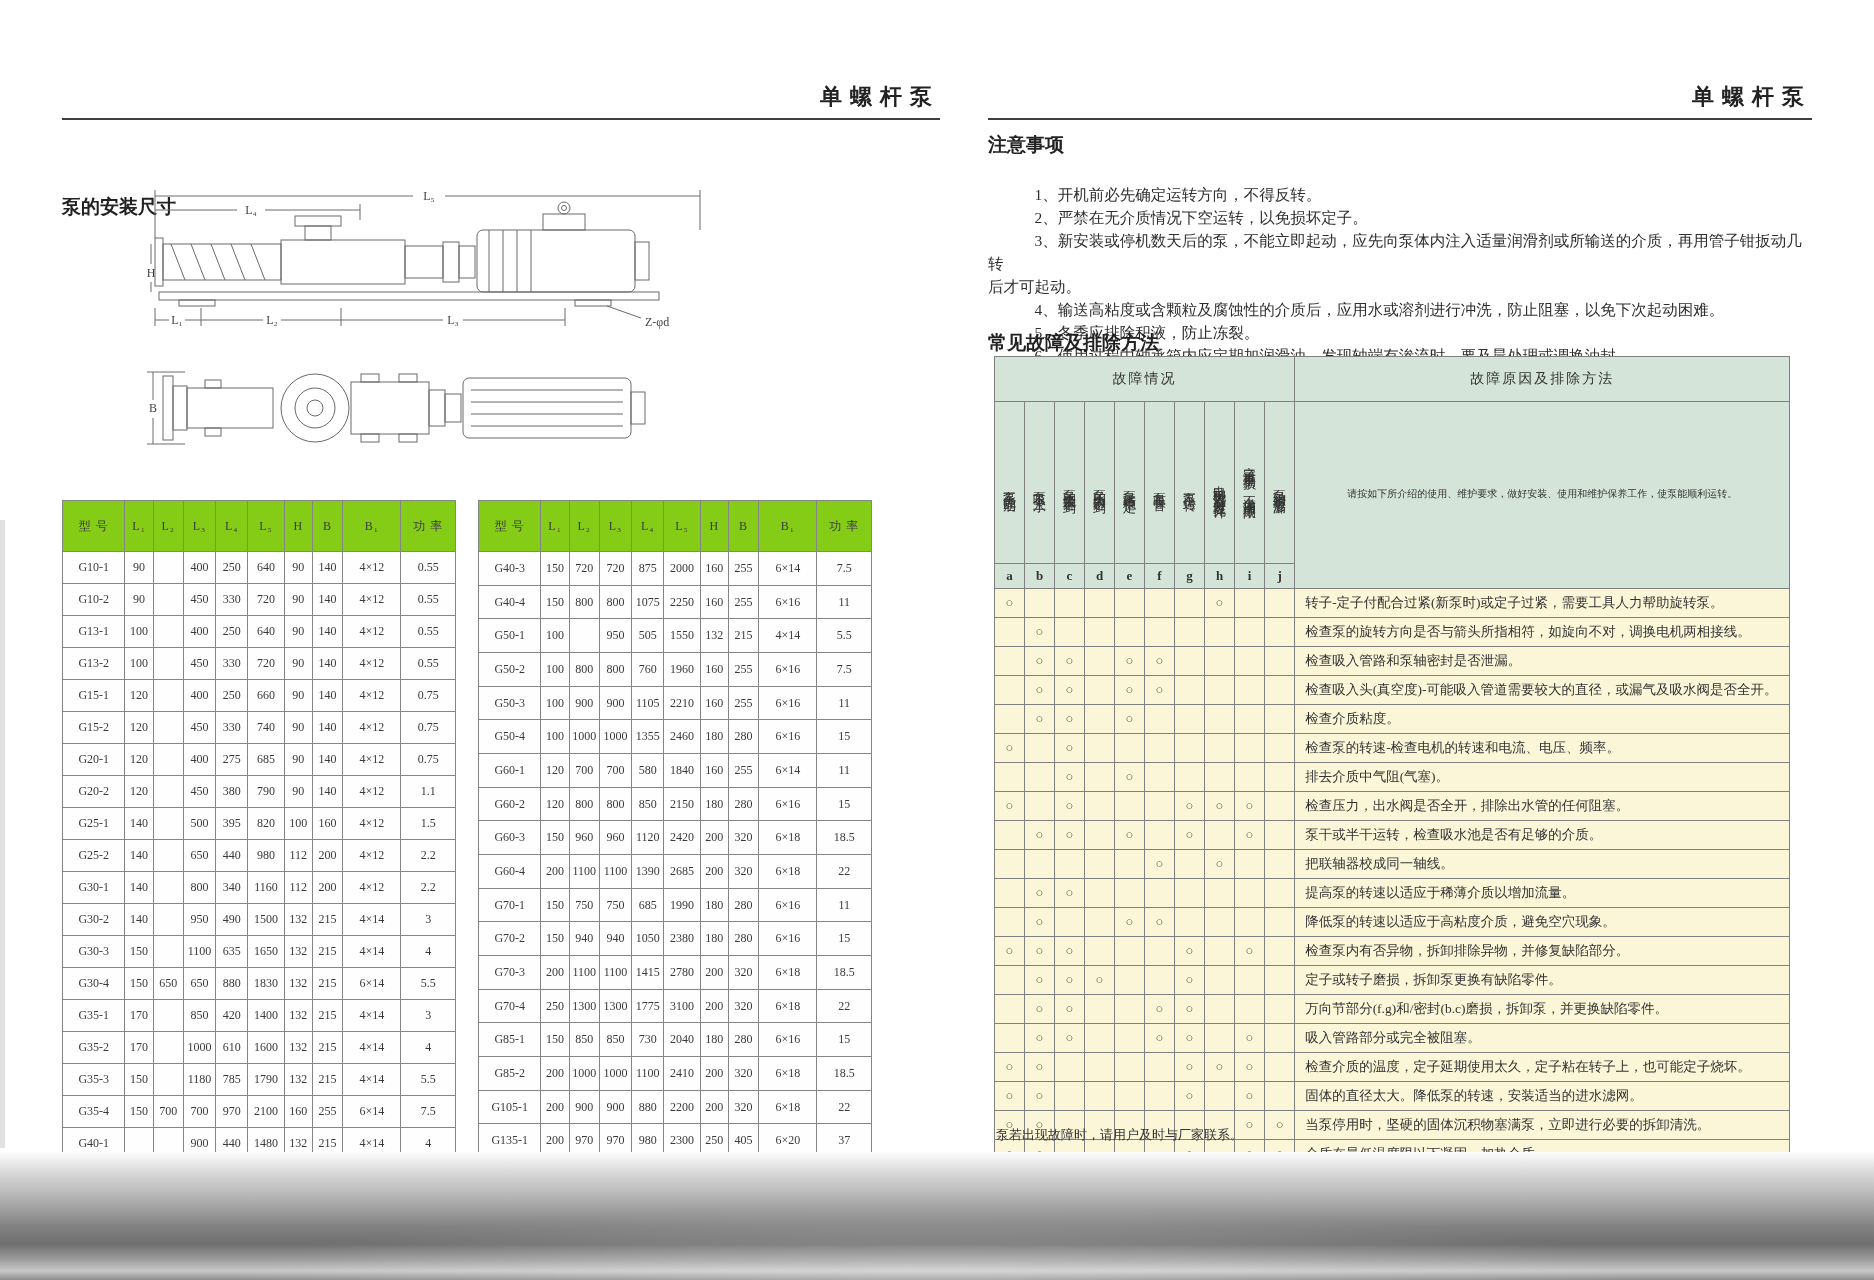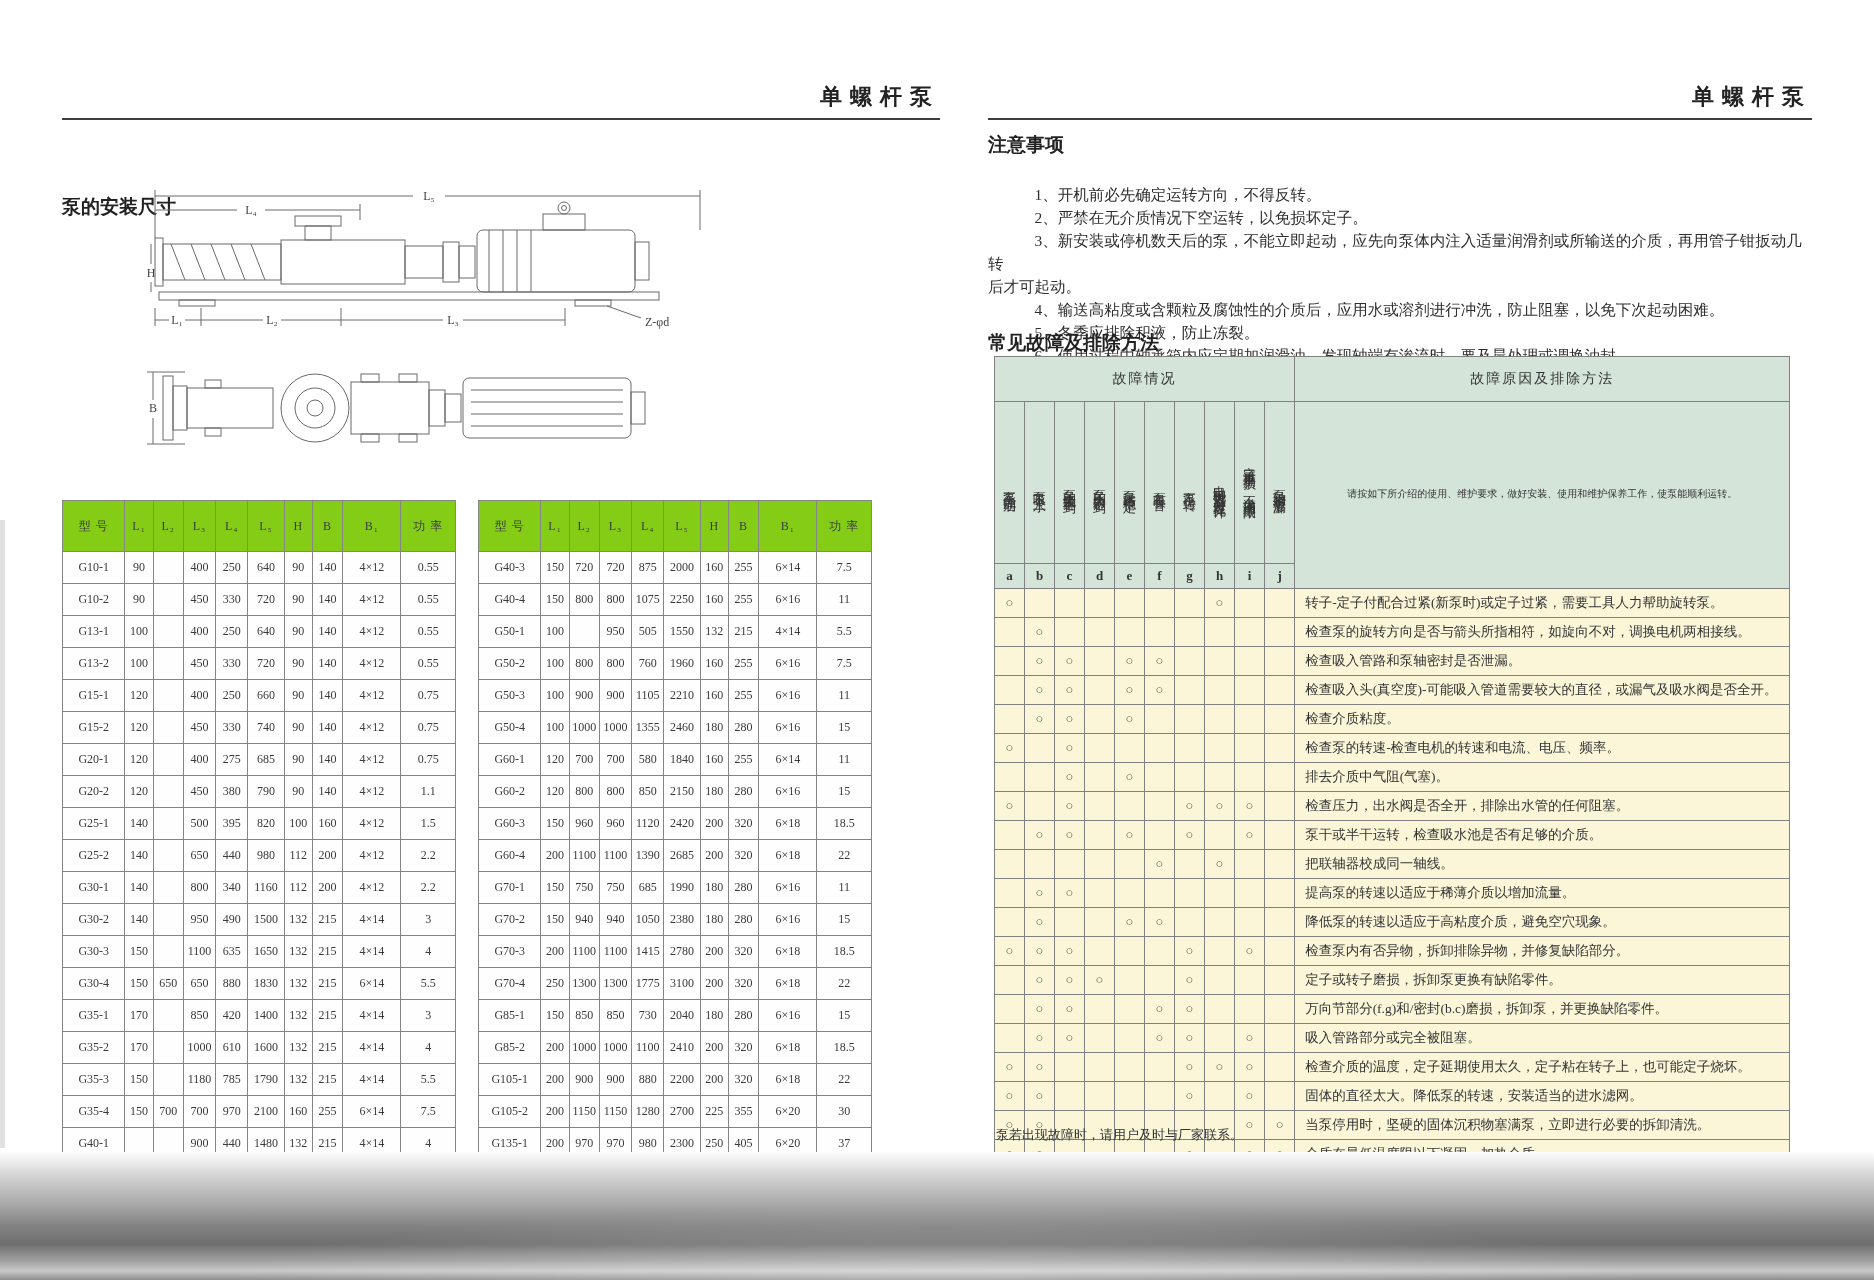--- a/index.html
+++ b/index.html
@@ -692,32 +692,20 @@
             <td>900</td>
             <td>900</td>
             <td>880</td>
             <td>2200</td>
             <td>200</td>
             <td>320</td>
             <td>6×18</td>
             <td>22</td>
           </tr>
 
-          <tr>
-            <td>G105-2</td>
-            <td>200</td>
-            <td>1150</td>
-            <td>1150</td>
-            <td>1280</td>
-            <td>2700</td>
-            <td>225</td>
-            <td>355</td>
-            <td>6×20</td>
-            <td>30</td>
-          </tr>
 
           <tr>
             <td>G135-1</td>
             <td>200</td>
             <td>970</td>
             <td>970</td>
             <td>980</td>
             <td>2300</td>
             <td>250</td>
             <td>405</td>

